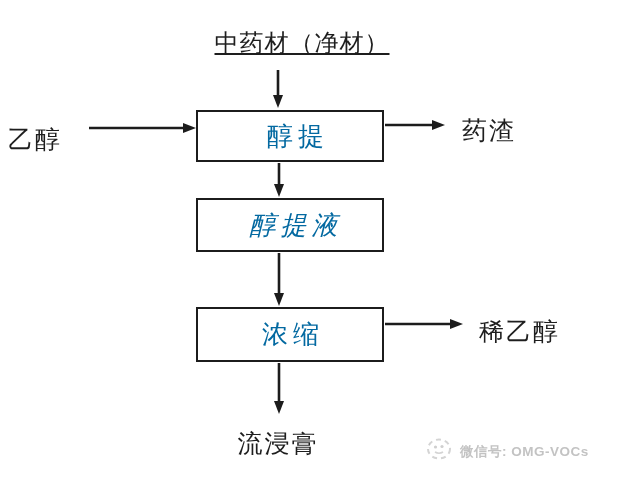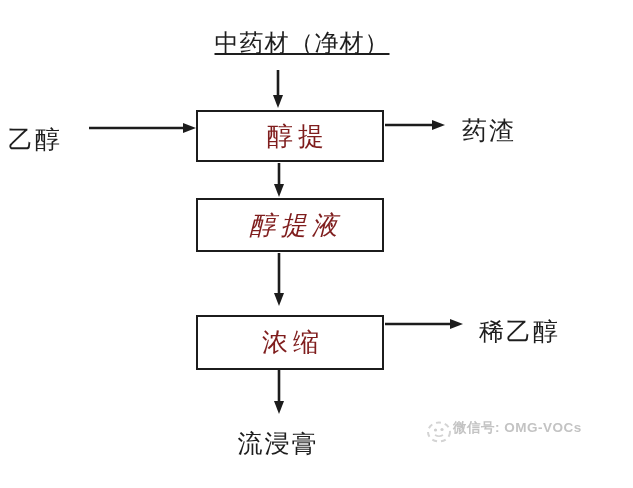--- a/index.html
+++ b/index.html
@@ -24,46 +24,47 @@
 
   .box {
     position: absolute;
     border: 2px solid #1c1c1c;
     background: #ffffff;
     display: flex;
     align-items: center;
     justify-content: center;
     font-size: 26px;
     letter-spacing: 5px;
-    color: #7f1d1d;
+    color: #0369a1;
     white-space: nowrap;
   }
   #box-alcohol-extraction { left: 196px; top: 110px; width: 188px; height: 52px; padding-left: 16px; }
   #box-extract-liquid     { left: 196px; top: 198px; width: 188px; height: 54px; padding-left: 12px; font-style: italic; }
-  #box-concentration      { left: 196px; top: 307px; width: 188px; height: 55px; padding-left: 6px; margin-top: 8px; }
+  #box-concentration      { left: 196px; top: 307px; width: 188px; height: 55px; padding-left: 6px; }
 
   .label {
     position: absolute;
     color: #1e1e1e;
     font-size: 25px;
     letter-spacing: 2px;
     white-space: nowrap;
     line-height: 1.1;
   }
   #label-source       { left: 204px; top: 30px;  width: 196px; text-align: center; font-size: 24px; letter-spacing: 1px; text-decoration: underline; }
   #label-ethanol      { left: 8px;   top: 114px; margin-top: 12px; }
   #label-residue      { left: 462px; top: 117px; }
   #label-dilute       { left: 479px; top: 318px; }
   #label-extract      { left: 222px; top: 430px; width: 112px; text-align: center; }
 
   #watermark {
     position: absolute;
-    left: 426px; top: 419px;
+    left: 426px; top: 436px;
     display: flex;
-    align-items: flex-start;
+    align-items: flex-end;
+    gap: 7px;
   }
   #watermark-text {
     font-family: "Liberation Sans", "DejaVu Sans", sans-serif;
     font-size: 13.5px;
     font-weight: bold;
     color: #c3c3c3;
     letter-spacing: 0.5px;
     white-space: nowrap;
   }
 </style>

